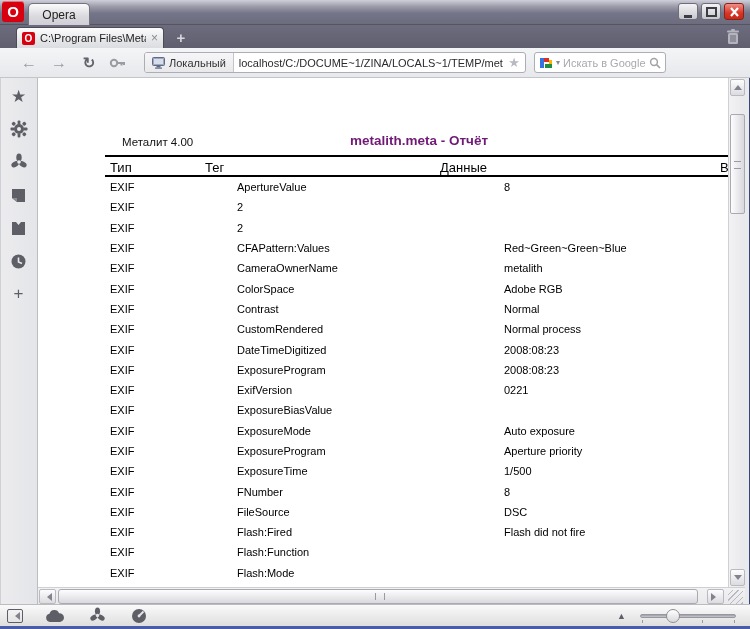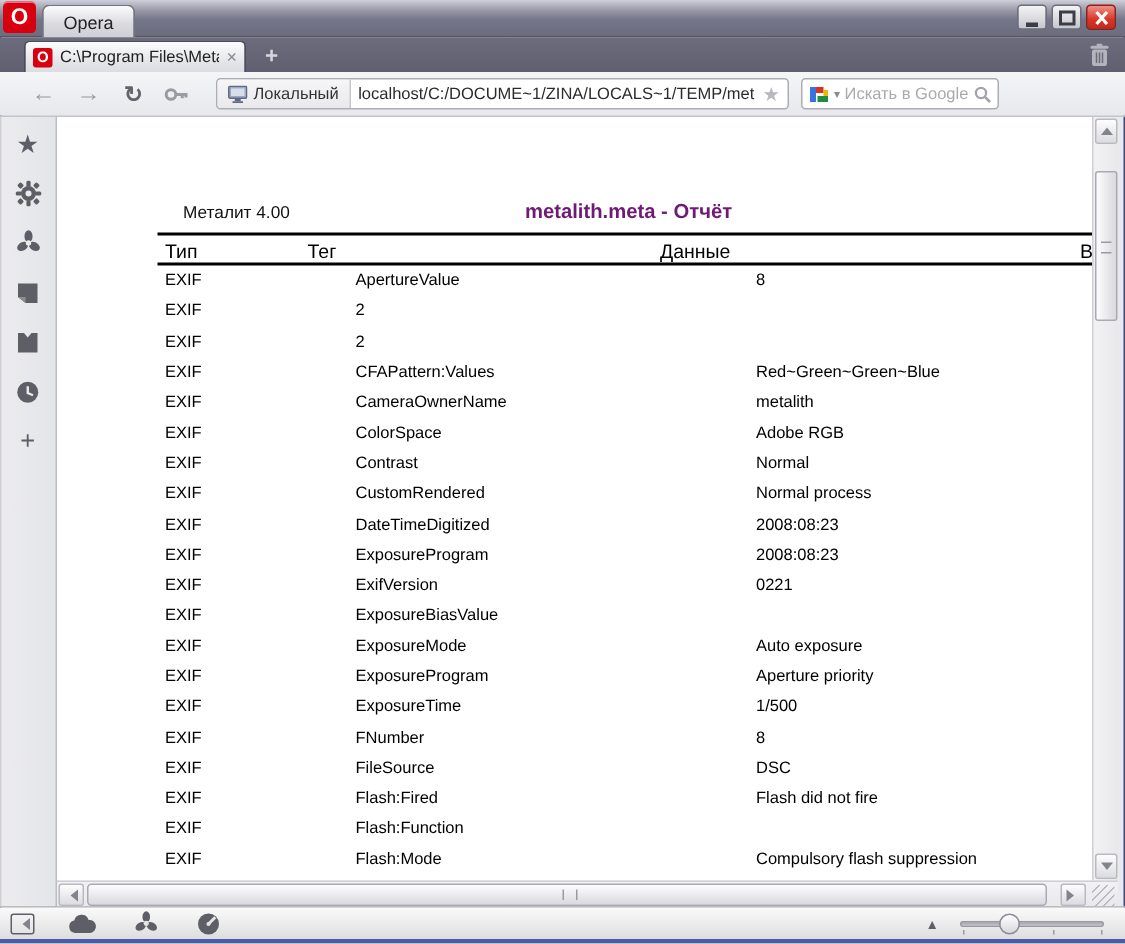--- a/index.html
+++ b/index.html
@@ -366,21 +366,20 @@
     <span class="c-tag">Flash:Fired</span>
     <span class="c-value">Flash did not fire</span>
   </div>
           <div class="trow">
     <span class="c-type">EXIF</span>
     <span class="c-tag">Flash:Function</span>
   </div>
           <div class="trow">
     <span class="c-type">EXIF</span>
     <span class="c-tag">Flash:Mode</span>
-    <span class="c-value">Compulsory flash suppression</span>
   </div>
           <div class="trow clipped">
     
     
     
   </div>
         </div>
     </div>
   </div>
 

